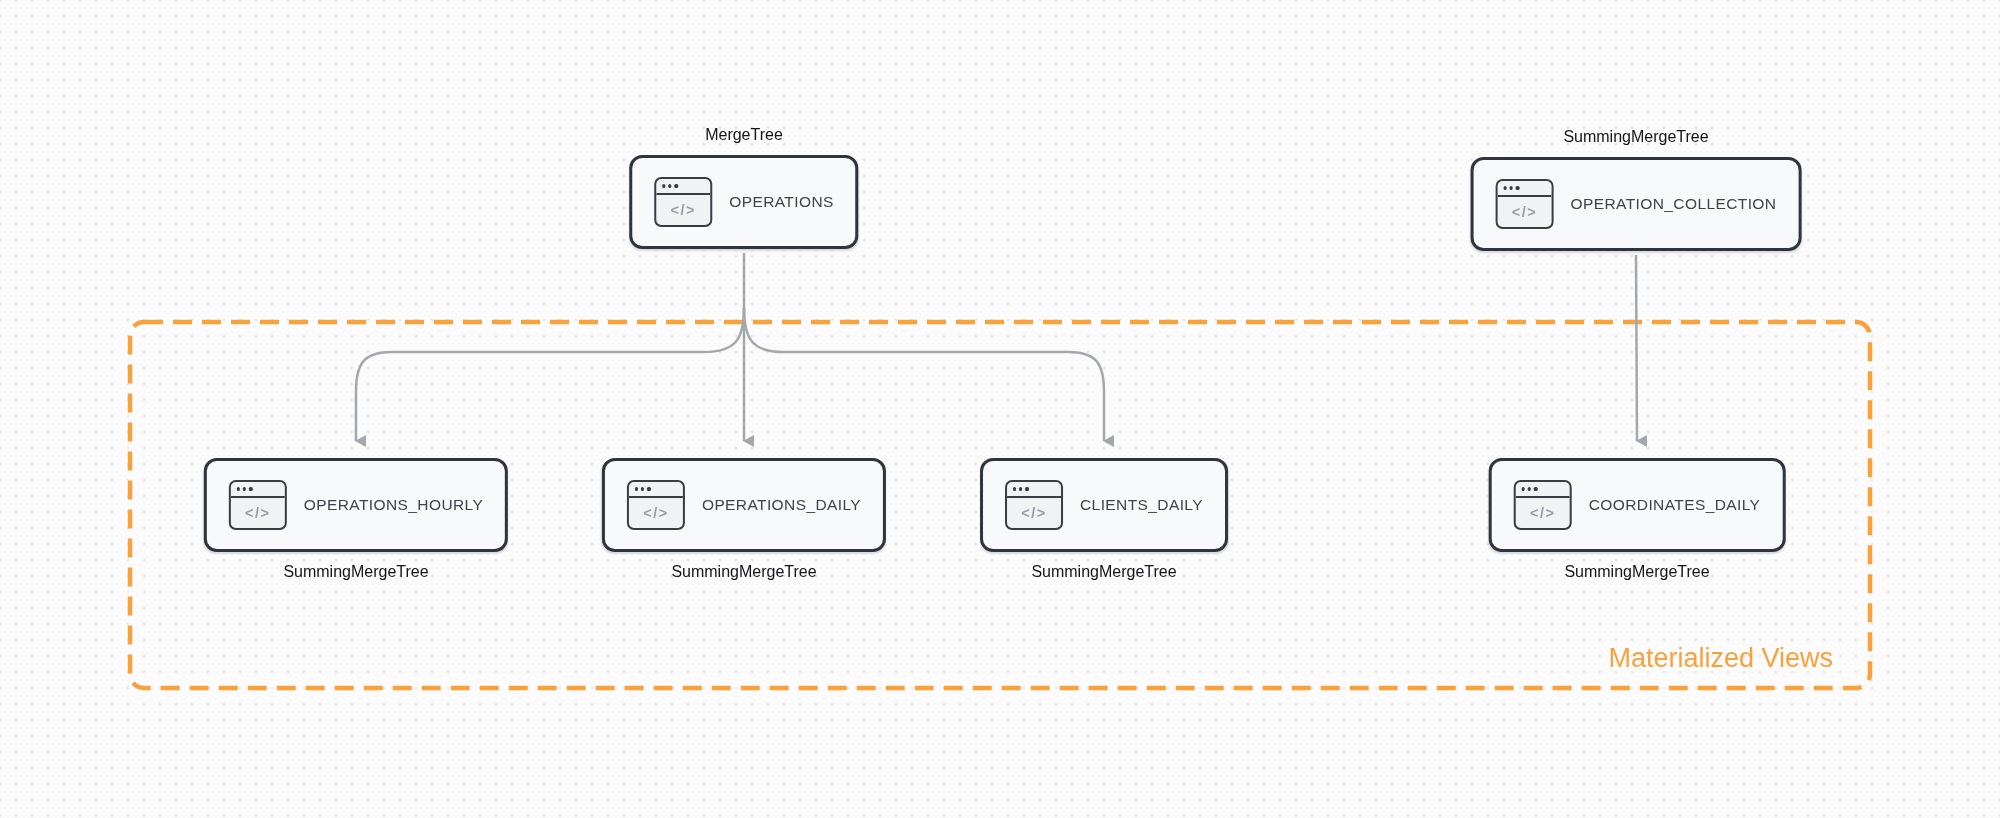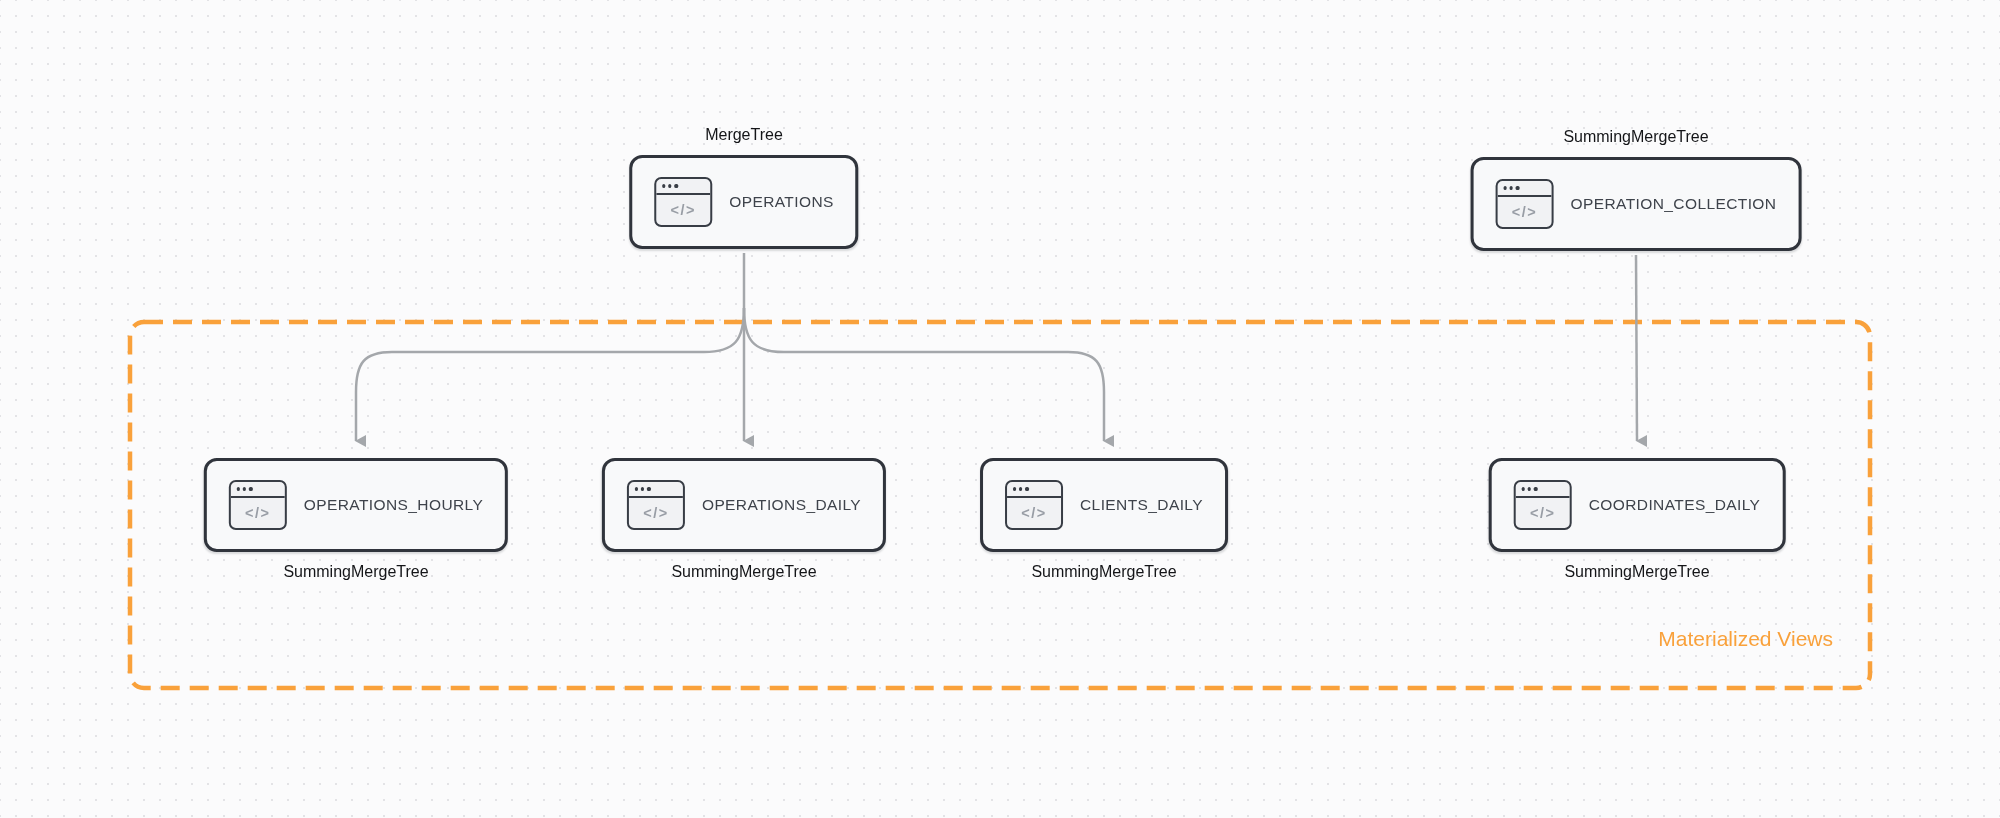--- a/index.html
+++ b/index.html
@@ -45,22 +45,22 @@
   .win-top{
     height:14px;flex:0 0 auto;display:flex;align-items:center;gap:3px;
     padding-left:6px;border-bottom:2.5px solid #383D45;
   }
   .win-top i{width:3.2px;height:3.2px;border-radius:50%;background:#383D45;display:block;}
   .win-body{
     flex:1;display:flex;align-items:center;justify-content:center;
     font-weight:700;font-size:14.5px;letter-spacing:1.5px;color:#989DA5;
   }
   .group-label{
-    position:absolute;right:167px;top:627px;
-    font-size:21px;font-weight:500;color:#F9A13B;white-space:nowrap;text-align:right;
+    position:absolute;right:167px;top:643px;
+    font-size:27px;font-weight:500;color:#F9A13B;white-space:nowrap;text-align:right;
   }
 </style>
 </head>
 <body>
 
 <div class="canvas">
 
   <svg class="overlay">
     <defs>
       <marker id="arrowhead" viewBox="0 0 14 13" markerWidth="14" markerHeight="13" refX="7" refY="11" orient="auto" markerUnits="userSpaceOnUse">

